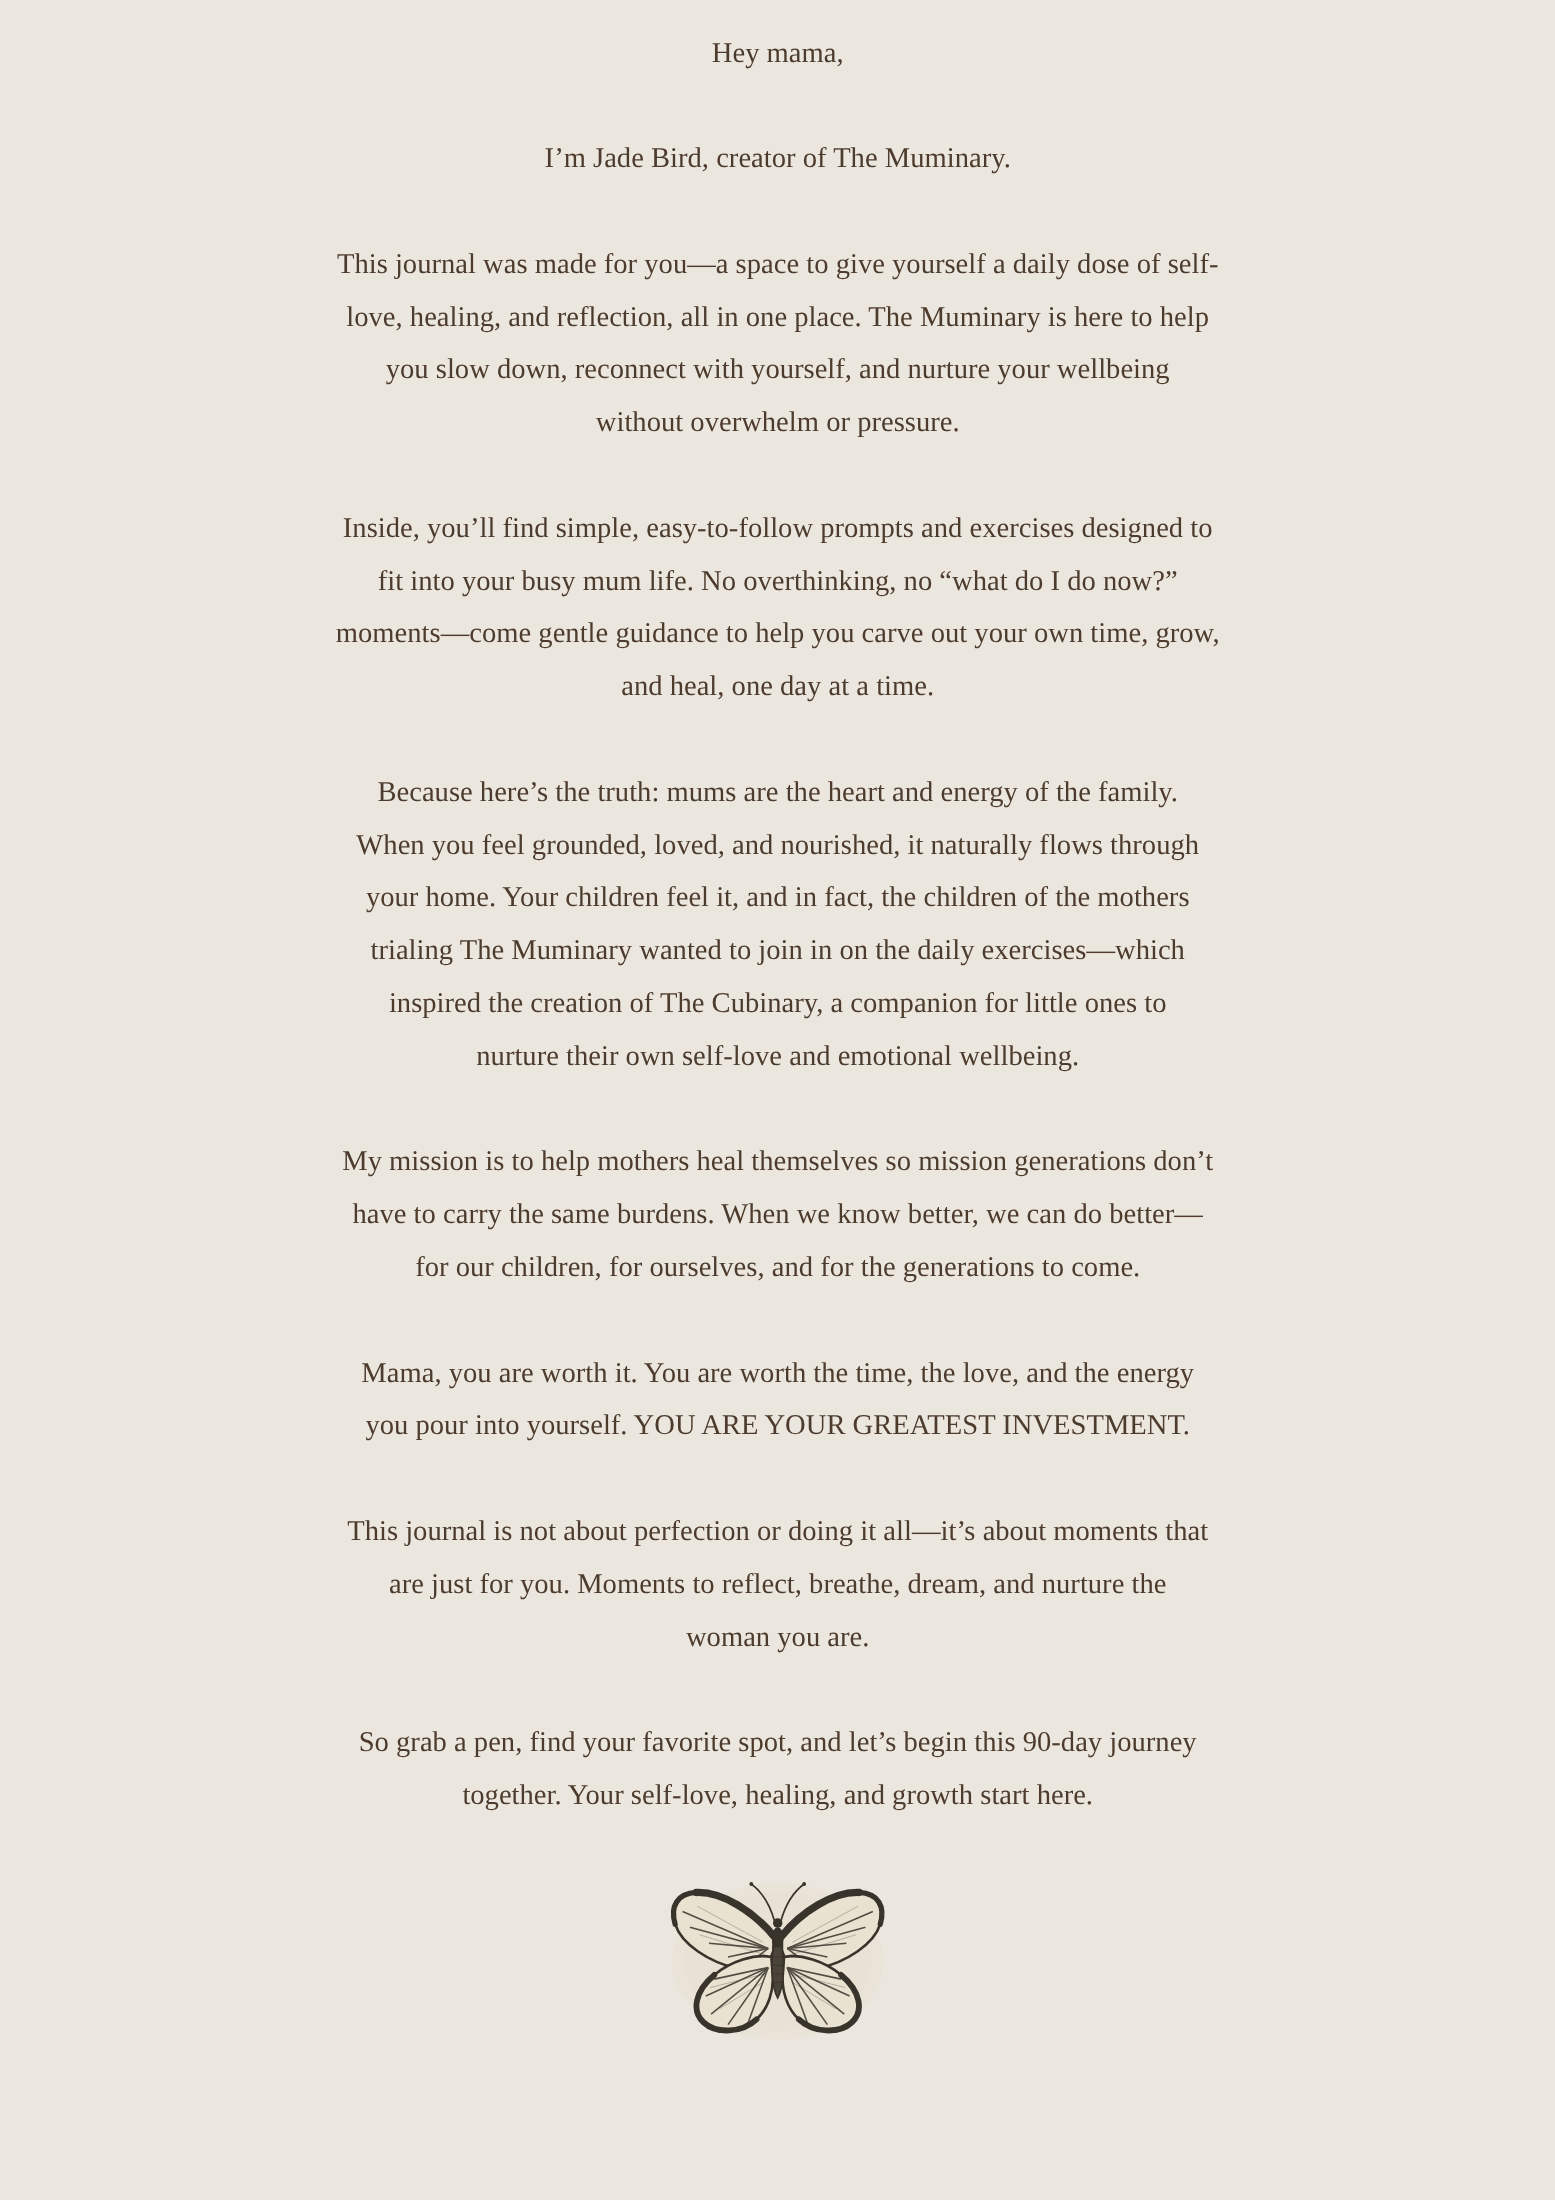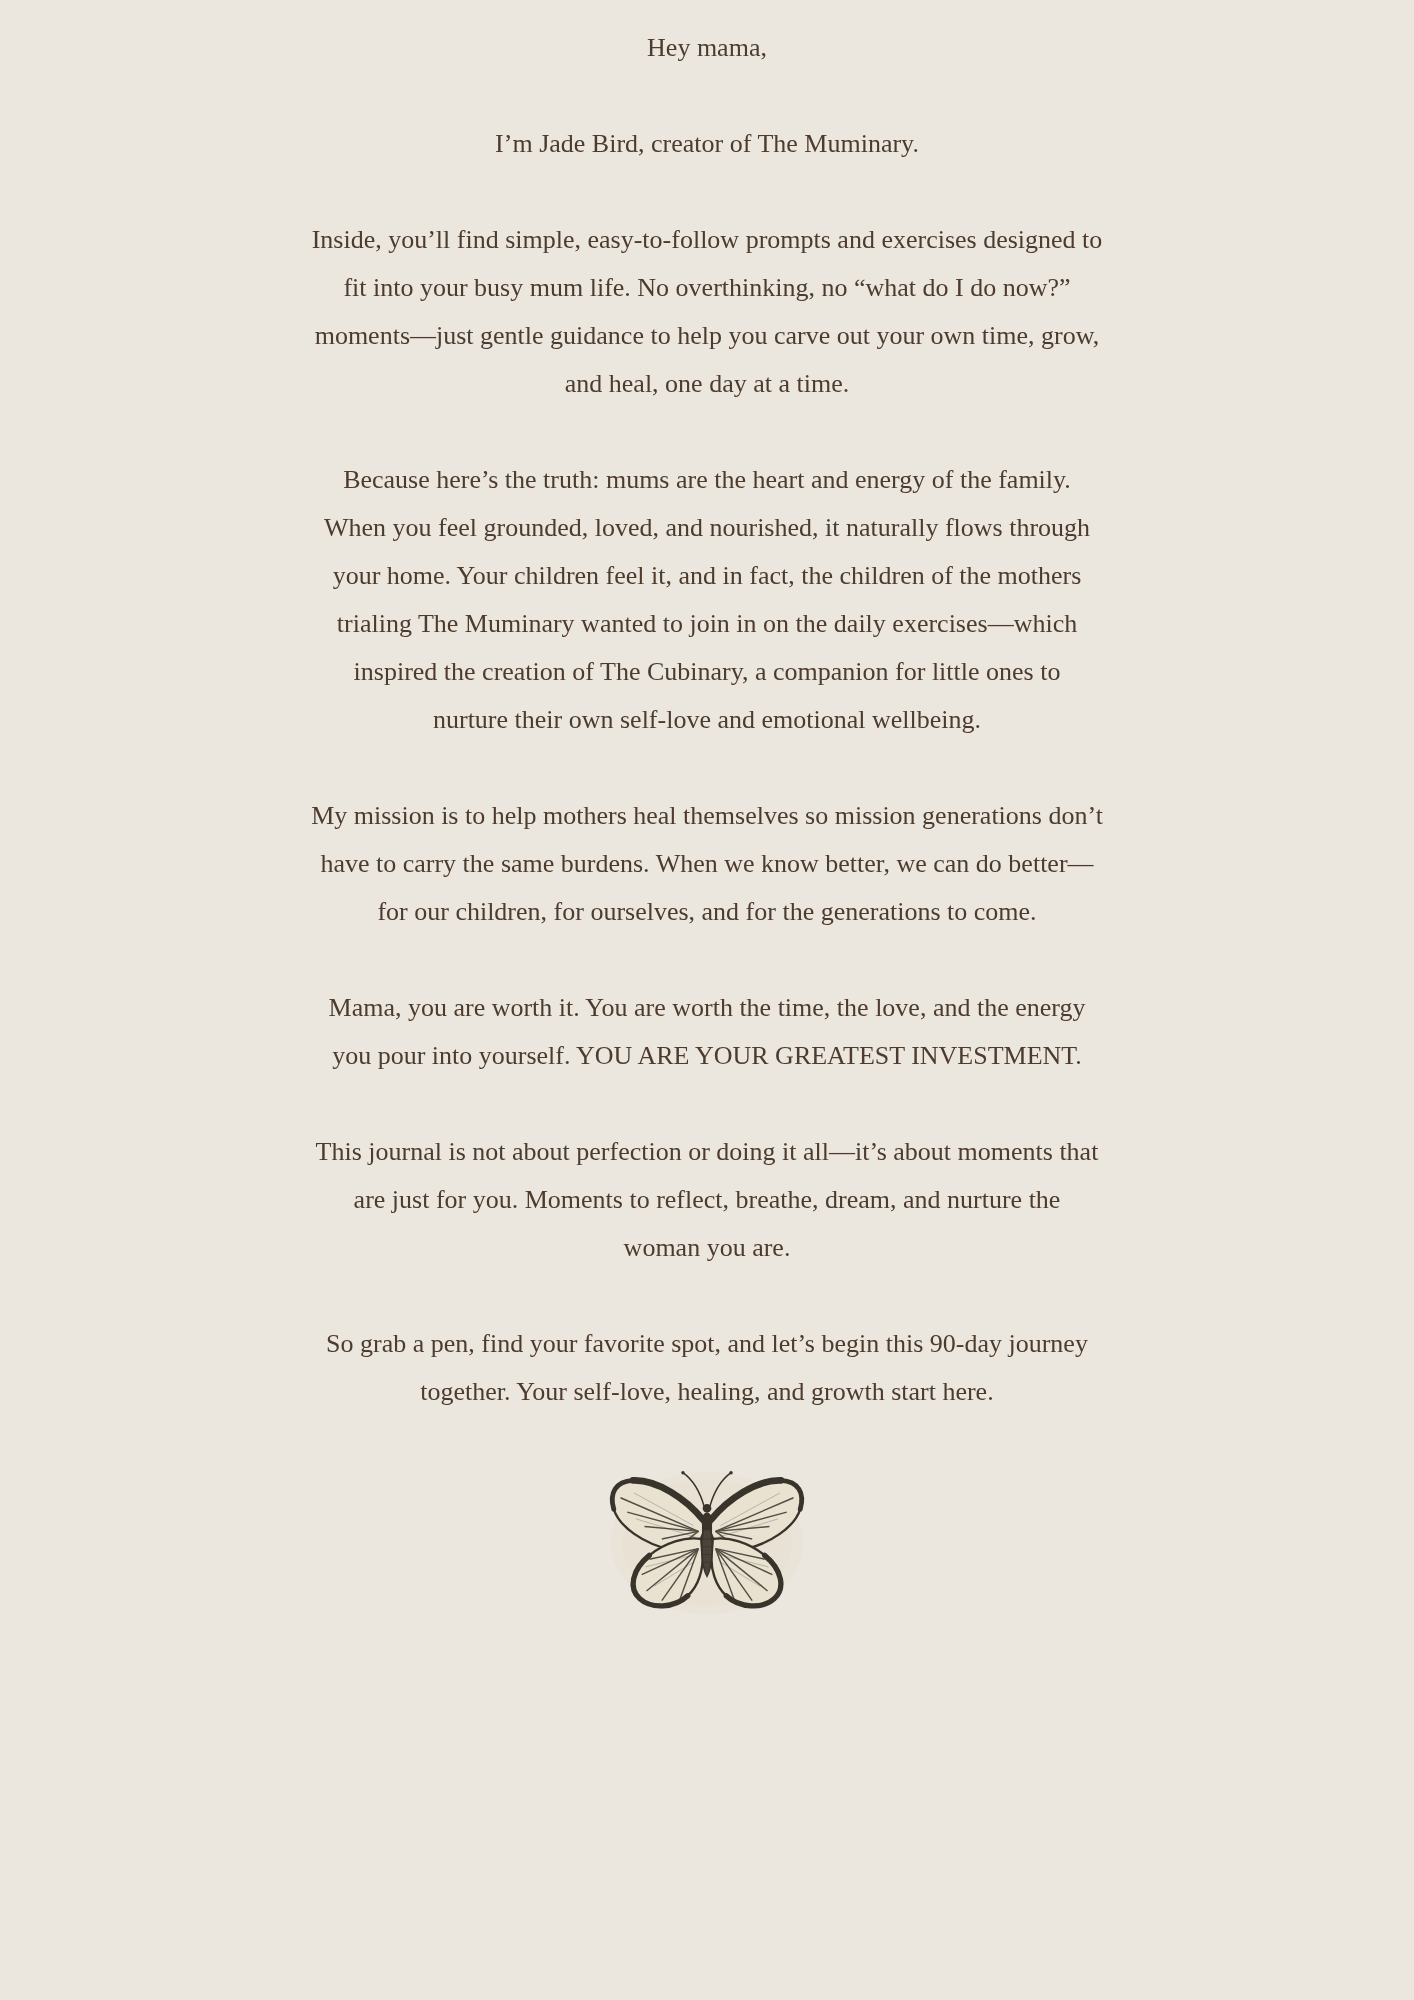--- a/index.html
+++ b/index.html
@@ -37,23 +37,27 @@
   .butterfly-wrap svg {
     display: inline-block;
   }
 </style>
 </head>
 <body style="background: rgb(235, 231, 223);">
 
 <div class="letter">
   <p style="color: rgb(77, 60, 45);">Hey mama,</p>
   <p style="color: rgb(77, 60, 45);">I’m Jade Bird, creator of The Muminary.</p>
+  <p style="color: rgb(77, 60, 45);">This journal was made for you—a space to give yourself a daily dose of self-
+love, healing, and reflection, all in one place. The Muminary is here to help
+you slow down, reconnect with yourself, and nurture your wellbeing
+without overwhelm or pressure.</p>
   <p style="color: rgb(77, 60, 45);">Inside, you’ll find simple, easy-to-follow prompts and exercises designed to
 fit into your busy mum life. No overthinking, no “what do I do now?”
-moments—just gentle guidance to help you carve out your own time, grow,
+moments—come gentle guidance to help you carve out your own time, grow,
 and heal, one day at a time.</p>
   <p style="color: rgb(77, 60, 45);">Because here’s the truth: mums are the heart and energy of the family.
 When you feel grounded, loved, and nourished, it naturally flows through
 your home. Your children feel it, and in fact, the children of the mothers
 trialing The Muminary wanted to join in on the daily exercises—which
 inspired the creation of The Cubinary, a companion for little ones to
 nurture their own self-love and emotional wellbeing.</p>
   <p style="color: rgb(77, 60, 45);">My mission is to help mothers heal themselves so mission generations don’t
 have to carry the same burdens. When we know better, we can do better—
 for our children, for ourselves, and for the generations to come.</p>

